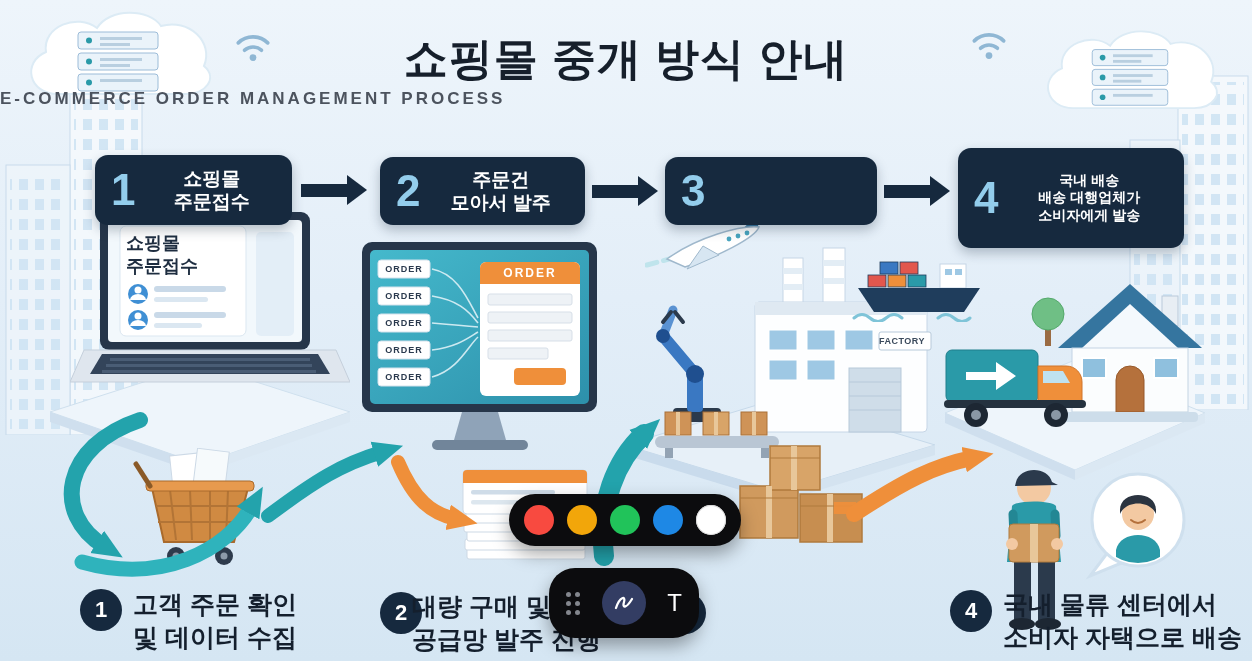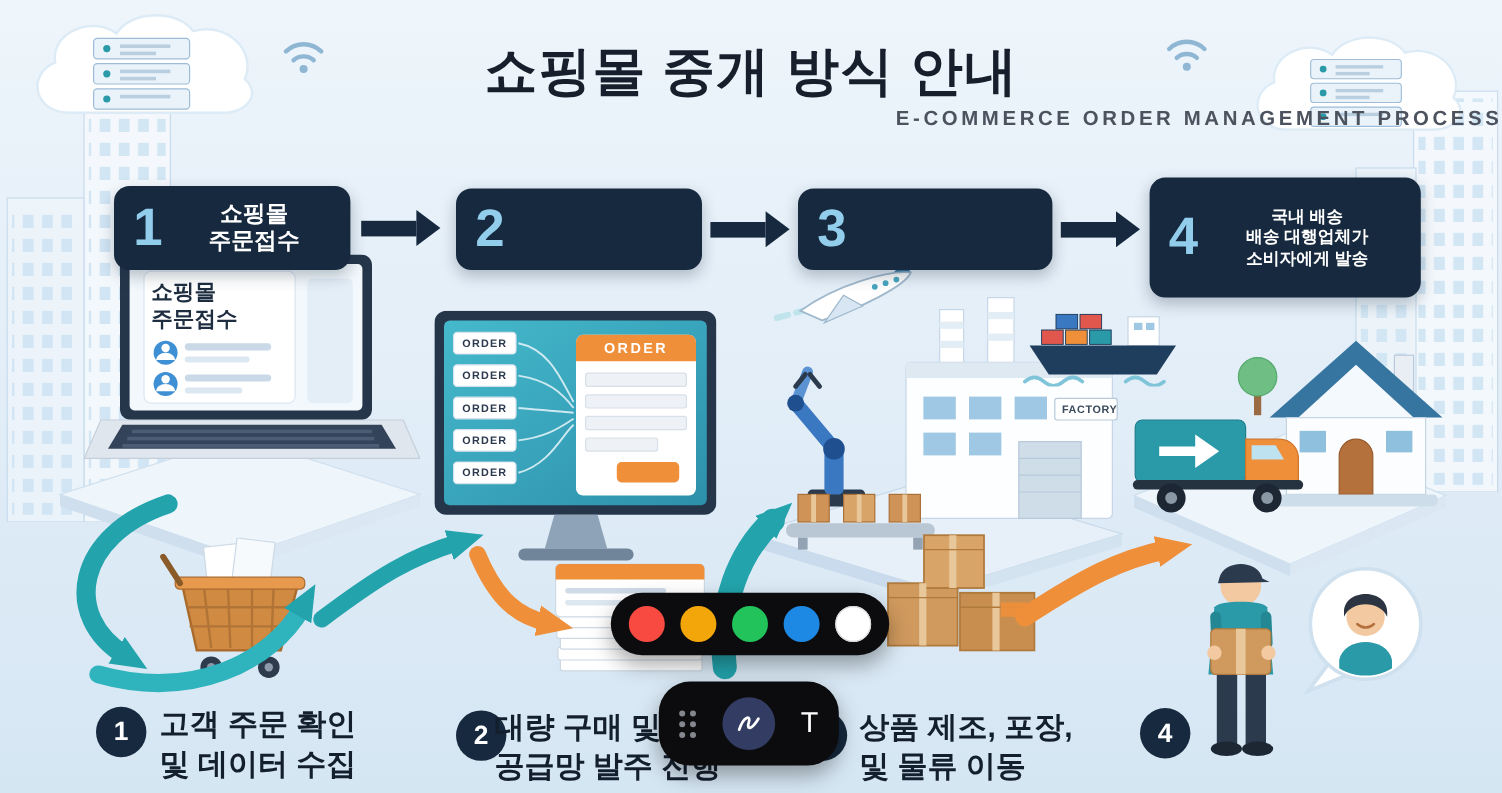--- a/index.html
+++ b/index.html
@@ -4,21 +4,21 @@
 <style>
   *{margin:0;padding:0;box-sizing:border-box}
   html,body{background:#1b1f26}
   body{font-family:"Liberation Sans","DejaVu Sans",sans-serif}
   .stage{position:relative;width:1252px;height:661px;overflow:hidden;margin:0 auto;
          background:linear-gradient(180deg,#eef5fb 0%,#e3eef8 45%,#d5e6f3 100%)}
   .abs{position:absolute}
   .pre{white-space:pre-line}
   
   .title{left:0;right:0;top:30px;text-align:center;font-size:44px;font-weight:800;color:#161f2b;letter-spacing:1px;z-index:5}
-  .subtitle{left:0;right:0;top:89px;text-align:right;font-size:17px;font-weight:600;color:#4c535e;letter-spacing:3px;z-index:5}
+  .subtitle{left:0;right:0;top:89px;text-align:left;font-size:17px;font-weight:600;color:#4c535e;letter-spacing:3px;z-index:5}
   
   .badge{background:#16293e;border-radius:13px;display:flex;align-items:center;gap:12px;padding:6px 16px;
          box-shadow:0 5px 12px rgba(20,40,60,.28);z-index:6}
   .badge .num{font-size:44px;font-weight:800;color:#93cdec;line-height:1}
   .badge .lbl{color:#fff;font-weight:700;font-size:19px;line-height:1.22;text-align:center;white-space:pre-line;flex:1}
   .badge--tall .lbl{font-size:14px}
   .sarrow{display:flex;align-items:center;z-index:6}
   .sarrow .bar{width:46px;height:13px;background:#16293e}
   .sarrow .head{width:0;height:0;border-top:15px solid transparent;border-bottom:15px solid transparent;border-left:20px solid #16293e}
   
@@ -139,20 +139,22 @@
     <span class="num">1</span>
     <span class="lbl">쇼핑몰
 주문접수</span>
   </div>
   <div class="abs sarrow" style="left:301px;top:175px">
     <span class="bar"></span>
       <span class="head"></span>
   </div>
   <div class="abs badge" style="left:380px;top:157px;width:205px;height:68px">
     <span class="num">2</span>
+    <span class="lbl">주문건
+모아서 발주</span>
   </div>
   <div class="abs sarrow" style="left:592px;top:176px">
     <span class="bar"></span>
       <span class="head"></span>
   </div>
   <div class="abs badge" style="left:665px;top:157px;width:212px;height:68px">
     <span class="num">3</span>
   </div>
   <div class="abs sarrow" style="left:884px;top:176px">
     <span class="bar"></span>
@@ -204,21 +206,21 @@
       <path d="M26,58 L112,58 M28,74 L108,74" stroke="#b27436" stroke-width="2"></path>
       <rect x="16" y="33" width="108" height="10" rx="4" fill="#e79a4e" stroke="#a96a2c"></rect>
       <path d="M20,38 L6,16" stroke="#8a5a28" stroke-width="5" stroke-linecap="round"></path>
       <circle cx="46" cy="108" r="9" fill="#2e3b4c"></circle>
         <circle cx="46" cy="108" r="3.5" fill="#8d9aa9"></circle>
       <circle cx="94" cy="108" r="9" fill="#2e3b4c"></circle>
         <circle cx="94" cy="108" r="3.5" fill="#8d9aa9"></circle>
     </svg>
   </div>
 
-  <div class="abs ill" style="left:362px;top:259px;width:235px;height:230px">
+  <div class="abs ill" style="left:362px;top:242px;width:235px;height:230px">
     <svg width="235" height="230" viewBox="0 0 235 230">
       <defs>
         <linearGradient id="scr" x1="0" y1="0" x2="1" y2="1">
           <stop offset="0" stop-color="#45b9cc"></stop>
             <stop offset="1" stop-color="#2d90ab"></stop>
         </linearGradient>
       </defs>
       <rect x="0" y="0" width="235" height="170" rx="10" fill="#26364a"></rect>
       <rect x="8" y="8" width="219" height="154" rx="5" fill="url(#scr)"></rect>
       <path d="M70,27 C96,32 106,58 116,76" stroke="#ddf1f6" stroke-width="1.6" fill="none" opacity=".9"></path>
@@ -314,21 +316,21 @@
       <rect x="40" y="196" width="124" height="12" rx="6" fill="#b9c6d4"></rect>
       <rect x="50" y="208" width="8" height="10" fill="#93a3b4"></rect>
         <rect x="146" y="208" width="8" height="10" fill="#93a3b4"></rect>
       <g stroke="#aa7038">
         <rect x="50" y="172" width="26" height="23" fill="#cf9357"></rect>
         <rect x="88" y="172" width="26" height="23" fill="#d8a468"></rect>
         <rect x="126" y="172" width="26" height="23" fill="#cf9357"></rect>
       </g>
       <path d="M63,172 v23 M101,172 v23 M139,172 v23" stroke="#e8c79a" stroke-width="4"></path>
     </svg>
-    <div class="overlay-text" style="left:264px;top:96px;width:52px;text-align:right;font-size:9px;font-weight:700;letter-spacing:.5px;color:#3b4a5c">FACTORY</div>
+    <div class="overlay-text" style="left:264px;top:96px;width:52px;text-align:left;font-size:9px;font-weight:700;letter-spacing:.5px;color:#3b4a5c">FACTORY</div>
   </div>
 
   <div class="abs ill" style="left:852px;top:240px;width:135px;height:82px">
     <svg width="135" height="82" viewBox="0 0 135 82">
       <rect x="88" y="24" width="26" height="24" fill="#ffffff" stroke="#c6d6e6"></rect>
       <rect x="93" y="29" width="7" height="6" fill="#9ec8e4"></rect>
         <rect x="103" y="29" width="7" height="6" fill="#9ec8e4"></rect>
       <g stroke="#1f3d5c" stroke-width=".8">
         <rect x="28" y="22" width="18" height="12" fill="#3a78c2"></rect>
           <rect x="48" y="22" width="18" height="12" fill="#e2574d"></rect>
@@ -447,26 +449,26 @@
 
   <div class="abs fcirc" style="left:380px;top:592px">
     <span>2</span>
   </div>
   <div class="abs flabel" style="left:412px;top:590px">대량 구매 및
 공급망 발주 진행</div>
 
   <div class="abs fcirc" style="left:664px;top:592px">
     <span>3</span>
   </div>
-  <div class="abs flabel" style="left:716px;top:590px">상품 제조, 포장,
-및 물류 이동</div>
 
   <div class="abs fcirc" style="left:950px;top:590px">
     <span>4</span>
   </div>
+  <div class="abs flabel" style="left:1003px;top:588px">국내 물류 센터에서
+소비자 자택으로 배송</div>
 
   <div class="abs color-pill">
     <div class="cdot" style="background: rgb(248, 74, 64);"></div>
     <div class="cdot" style="background: rgb(242, 166, 10);"></div>
     <div class="cdot" style="background: rgb(33, 195, 90);"></div>
     <div class="cdot" style="background: rgb(30, 136, 229);"></div>
     <div class="cdot" style="box-shadow: rgb(216, 216, 216) 0px 0px 0px 1px inset; background: rgb(255, 255, 255);"></div>
   </div>
 
   <div class="abs tool-pill">

